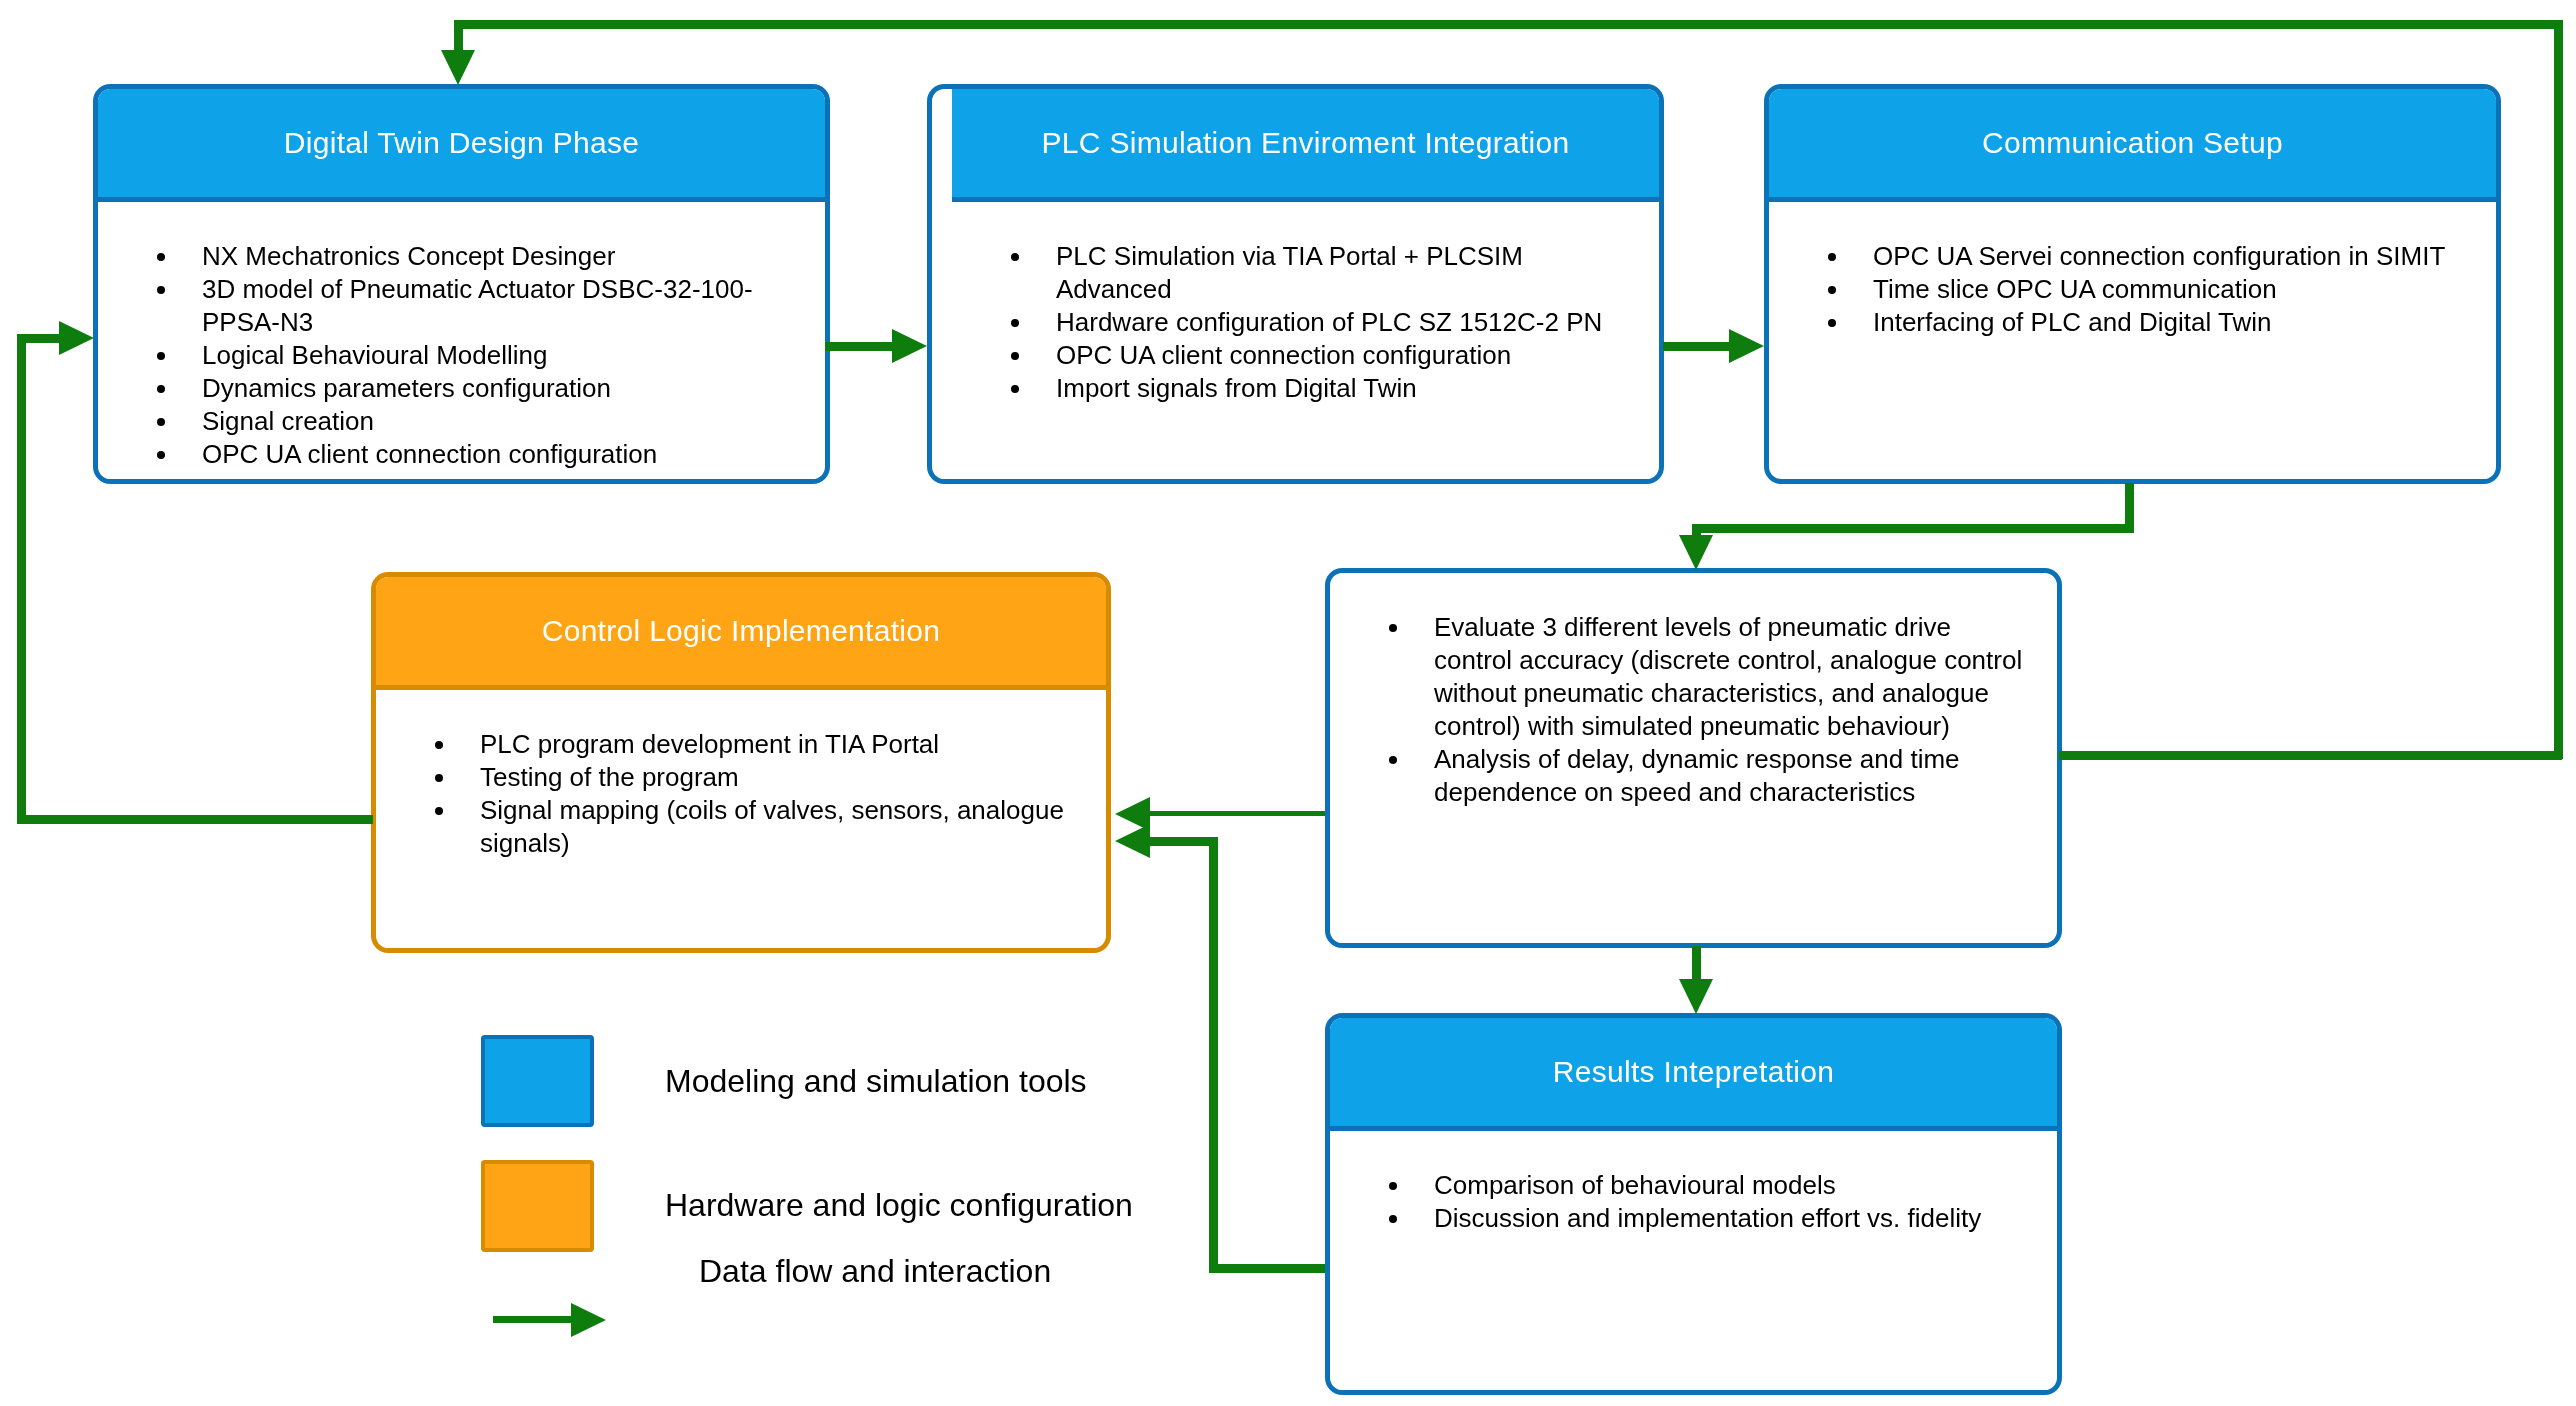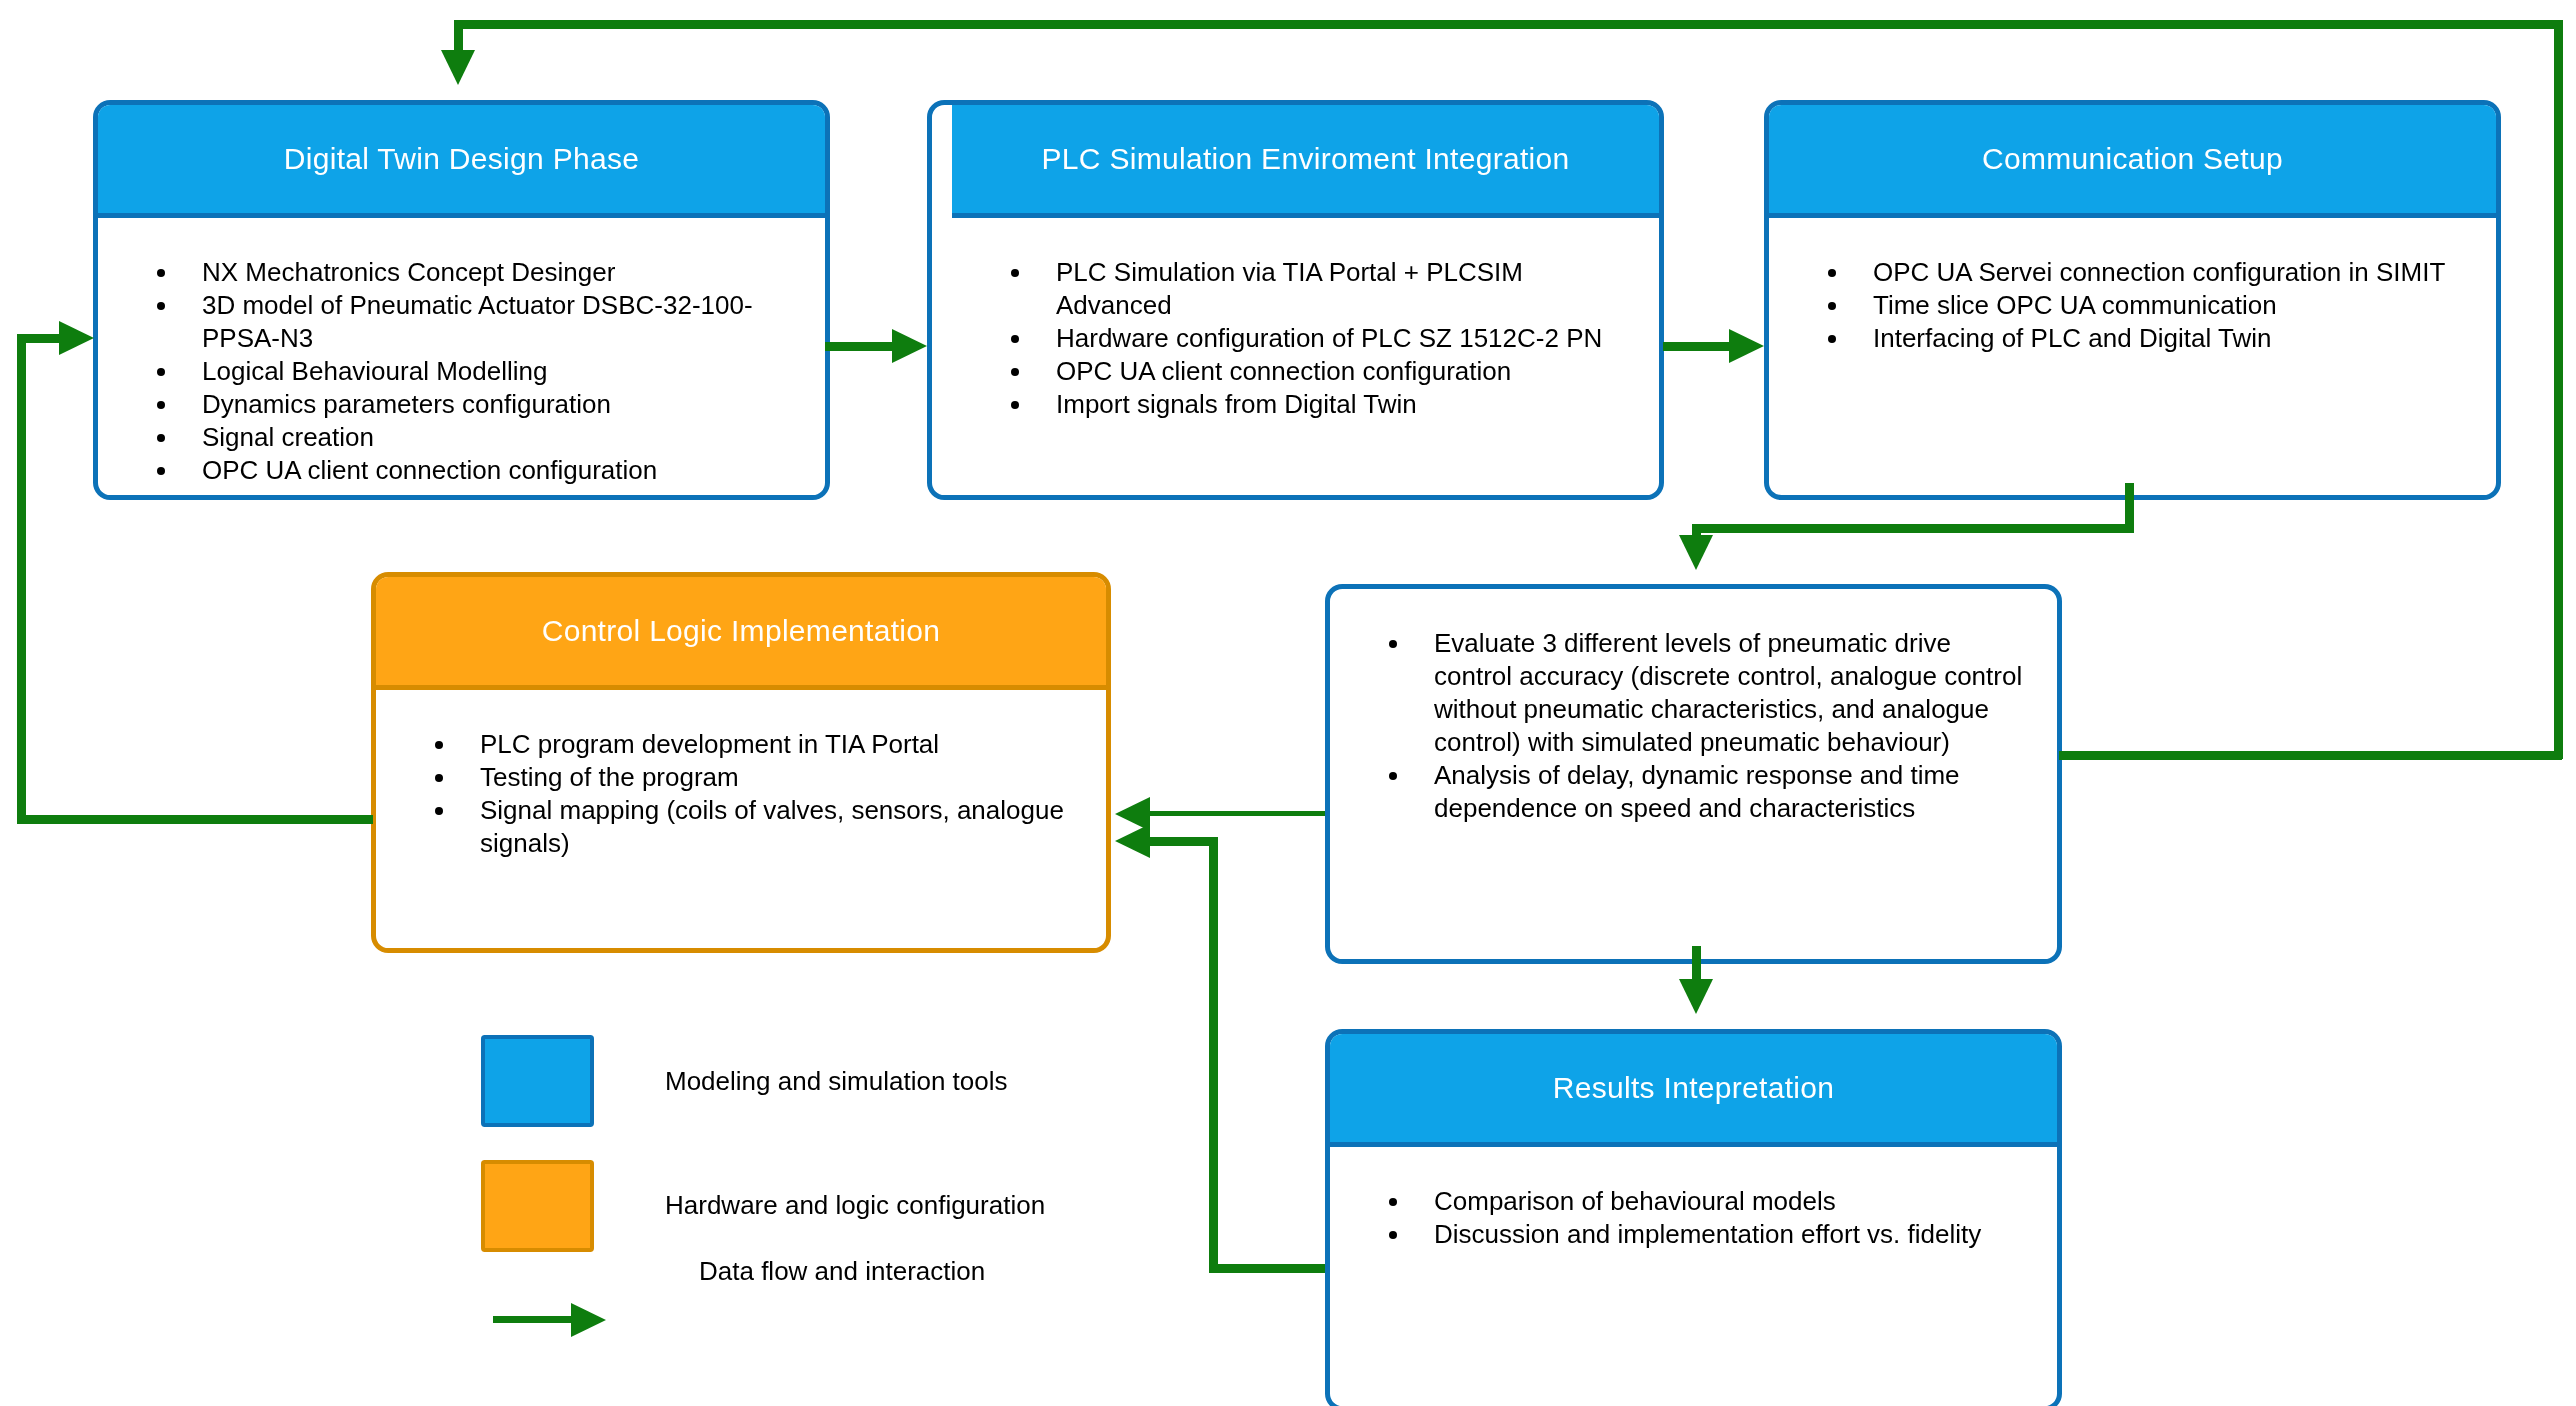--- a/index.html
+++ b/index.html
@@ -11,21 +11,21 @@
     --body-text:#000000;
     --title-text:#ffffff;
   }
   *{box-sizing:border-box;margin:0;padding:0;}
   html,body{background:#ffffff;}
   body{font-family:"Liberation Sans","DejaVu Sans",sans-serif;}
   #canvas{position:relative;width:2576px;height:1406px;background:#ffffff;overflow:hidden;}
 
   
   .node{position:absolute;background:#ffffff;border-radius:17.3px;overflow:hidden;}
-  .node.blue{border:5px solid var(--blue-border);margin-top:16px;}
+  .node.blue{border:5px solid var(--blue-border);}
   .node.orange{border:5px solid var(--orange-border);}
   .head{height:113px;display:flex;align-items:center;justify-content:center;}
   .node.blue .head{background:var(--blue-fill);border-bottom:5px solid var(--blue-border);}
   .node.orange .head{background:var(--orange-fill);border-bottom:5px solid var(--orange-border);}
   .head span{color:var(--title-text);font-size:30px;letter-spacing:0.3px;}
   .body{list-style:disc outside;padding:38px 31px 0 82px;color:var(--body-text);}
   .body li{font-size:26px;line-height:33px;padding-left:22px;}
 
   #box1{left:93px;top:84px;width:737px;height:400px;}
   #box2{left:927px;top:84px;width:737px;height:400px;padding-left:20px;}
@@ -38,21 +38,21 @@
   .seg{position:absolute;background:var(--green);}
   .head-right,.head-left,.head-down{position:absolute;width:0;height:0;}
   .head-right{border-top:17.3px solid transparent;border-bottom:17.3px solid transparent;border-left:35px solid var(--green);}
   .head-left{border-top:17.3px solid transparent;border-bottom:17.3px solid transparent;border-right:35px solid var(--green);}
   .head-down{border-left:17.3px solid transparent;border-right:17.3px solid transparent;border-top:35px solid var(--green);}
 
   
   .swatch{position:absolute;width:113px;height:92px;border-radius:3.7px;}
   .swatch.blue{background:var(--blue-fill);border:4.3px solid var(--blue-border);}
   .swatch.orange{background:var(--orange-fill);border:4.3px solid var(--orange-border);}
-  .legend-label{position:absolute;left:665px;font-size:26px;line-height:33px;color:var(--body-text);}
+  .legend-label{position:absolute;left:665px;font-size:32px;line-height:33px;color:var(--body-text);}
 </style>
 </head>
 <body>
 
 <div id="canvas">
 
   <div class="node blue" id="box1">
     <div class="head">
       <span>Digital Twin Design Phase</span>
     </div>

